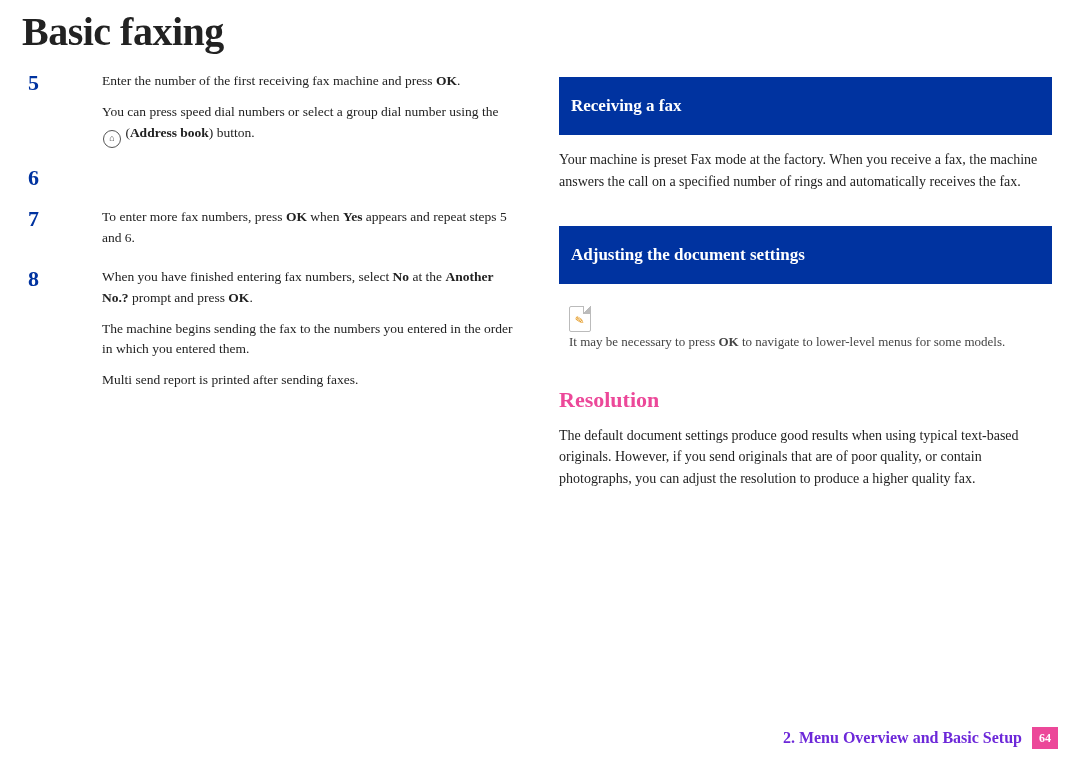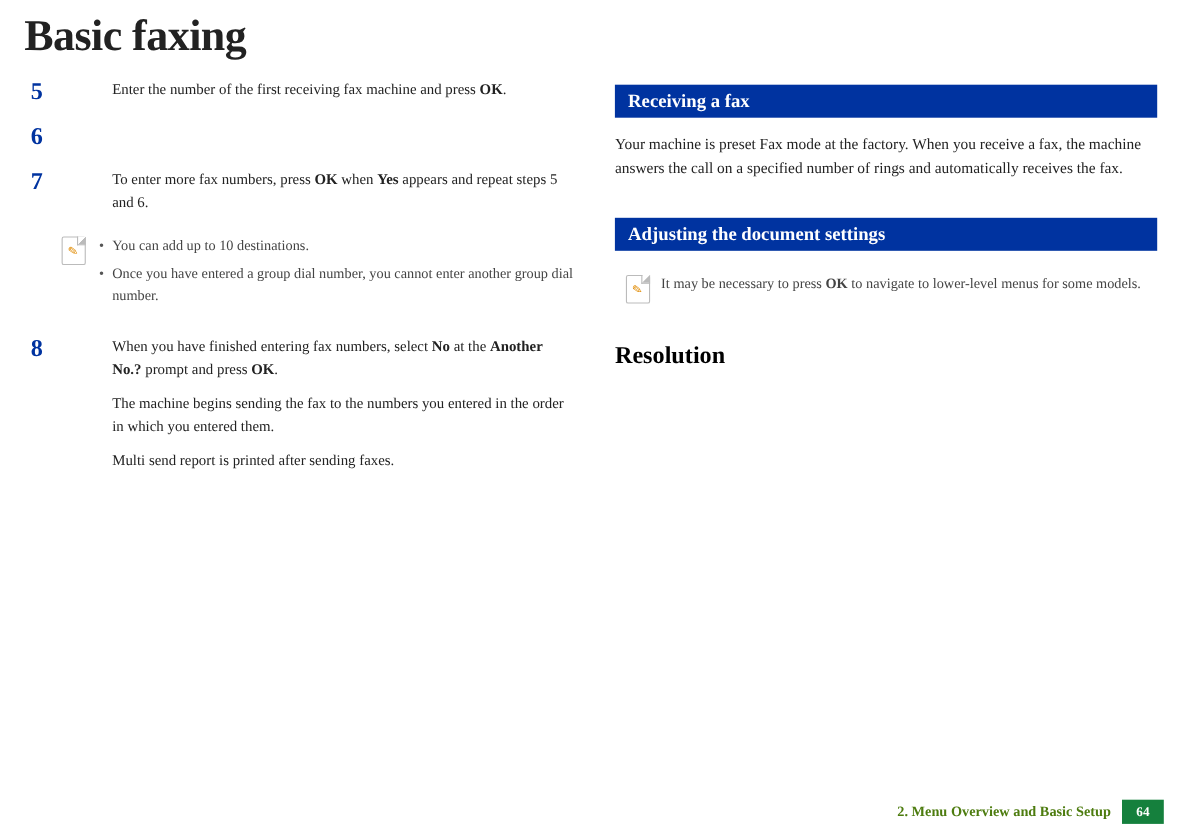--- a/index.html
+++ b/index.html
@@ -66,21 +66,21 @@
   }
 
   .note-box {
     display: flex;
     align-items: flex-start;
     margin: 14px 0 20px 28px;
     font-size: 13px;
     color: #444;
     line-height: 1.55;
   }
-  .note-box.right { margin-left: 10px; margin-top: 20px; }
+  .note-box.right { margin-left: 10px; margin-top: 20px; flex-direction: column; }
   .note-icon {
     width: 22px;
     height: 26px;
     flex-shrink: 0;
     margin-right: 10px;
     margin-top: 2px;
     border: 1px solid #bbb;
     border-radius: 2px;
     position: relative;
     background: #fff;
@@ -119,96 +119,90 @@
     top: 0;
     color: #555;
   }
   .note-text { flex: 1; }
 
   .section-bar {
     background: #0033a0;
     color: #fff;
     font-size: 17px;
     font-weight: 700;
-    padding: 5px 12px;
+    padding: 19px 12px;
     margin-bottom: 14px;
     margin-top: 6px;
   }
   .body-text {
     font-size: 14px;
     line-height: 1.55;
     margin-bottom: 14px;
   }
   .sub-heading {
     font-size: 22px;
     font-weight: 700;
-    color: #000000;
+    color: #ec4899;
     margin: 34px 0 12px 0;
   }
 
   .footer {
     position: absolute;
     bottom: 14px;
     right: 22px;
     display: flex;
     align-items: center;
     gap: 10px;
   }
   .footer-label {
-    font-size: 13px;
-    font-weight: 700;
-    color: #4d7c0f;
+    font-size: 16px;
+    font-weight: 700;
+    color: #6d28d9;
   }
   .footer-page {
-    background: #15803d;
+    background: #ec4899;
     color: #fff;
     font-size: 12px;
     font-weight: 700;
-    width: 38px;
+    width: 26px;
     height: 22px;
     display: flex;
     align-items: center;
     justify-content: center;
   }
 </style>
 </head>
 <body>
 
 <h1 class="page-title">Basic faxing</h1>
 
 <div class="columns">
 
   <div class="col col-left">
     <div id="steps-container">
         <div class="step">
           <div class="step-num">5</div>
           <div class="step-body">
             <p>Enter the number of the first receiving fax machine and press <strong>OK</strong>.</p>
+            <p>You can press speed dial numbers or select a group dial number using the <span class="icon-circ">⌂</span> (<strong>Address book</strong>) button.</p>
           </div>
         </div>
         <div class="step">
           <div class="step-num">6</div>
           <div class="step-body">
           </div>
         </div>
         <div class="step">
           <div class="step-num">7</div>
           <div class="step-body">
             <p>To enter more fax numbers, press <strong>OK</strong> when <strong>Yes</strong> appears and repeat steps 5 and 6.</p>
           </div>
         </div>
       </div>
 
-    <div class="note-box">
-      <div class="note-icon"></div>
-      <ul class="note-list" id="note-list">
-          <li>You can add up to 10 destinations.</li>
-          <li>Once you have entered a group dial number, you cannot enter another group dial number.</li>
-        </ul>
-    </div>
 
     <div id="step8-container">
         <div class="step">
           <div class="step-num">8</div>
           <div class="step-body">
             <p>When you have finished entering fax numbers, select <strong>No</strong> at the <strong>Another No.?</strong> prompt and press <strong>OK</strong>.</p>
             <p>The machine begins sending the fax to the numbers you entered in the order in which you entered them.</p>
             <p>Multi send report is printed after sending faxes.</p>
           </div>
         </div>
@@ -220,20 +214,21 @@
     <p class="body-text">Your machine is preset Fax mode at the factory. When you receive a fax, the machine answers the call on a specified number of rings and automatically receives the fax.</p>
 
     <div class="section-bar" style="margin-top:34px">Adjusting the document settings</div>
 
     <div class="note-box right">
       <div class="note-icon"></div>
       <div class="note-text" id="note2-text">It may be necessary to press <strong>OK</strong> to navigate to lower-level menus for some models.</div>
     </div>
 
     <h2 class="sub-heading">Resolution</h2>
+    <p class="body-text">The default document settings produce good results when using typical text-based originals. However, if you send originals that are of poor quality, or contain photographs, you can adjust the resolution to produce a higher quality fax.</p>
   </div>
 
 </div>
 
 <div class="footer">
   <span class="footer-label">2. Menu Overview and Basic Setup</span>
   <span class="footer-page">64</span>
 </div>
 
 </body></html>

